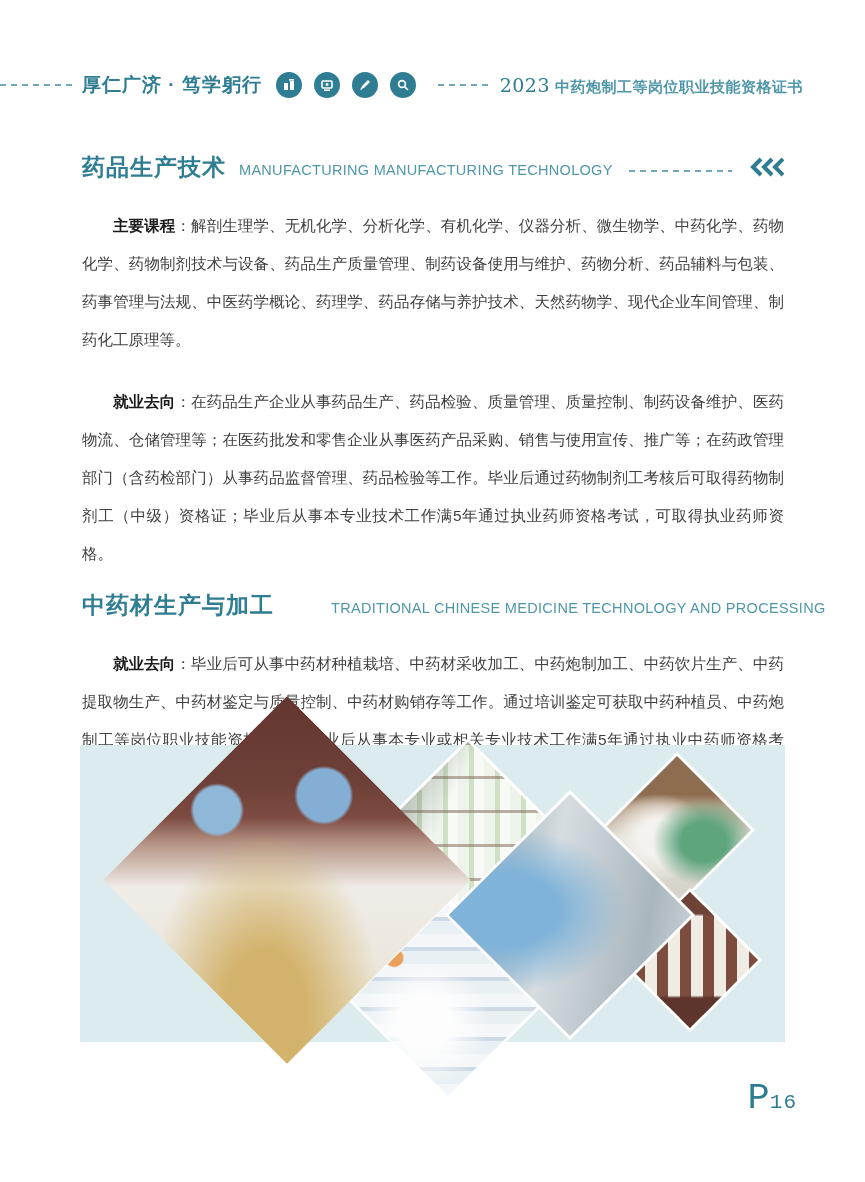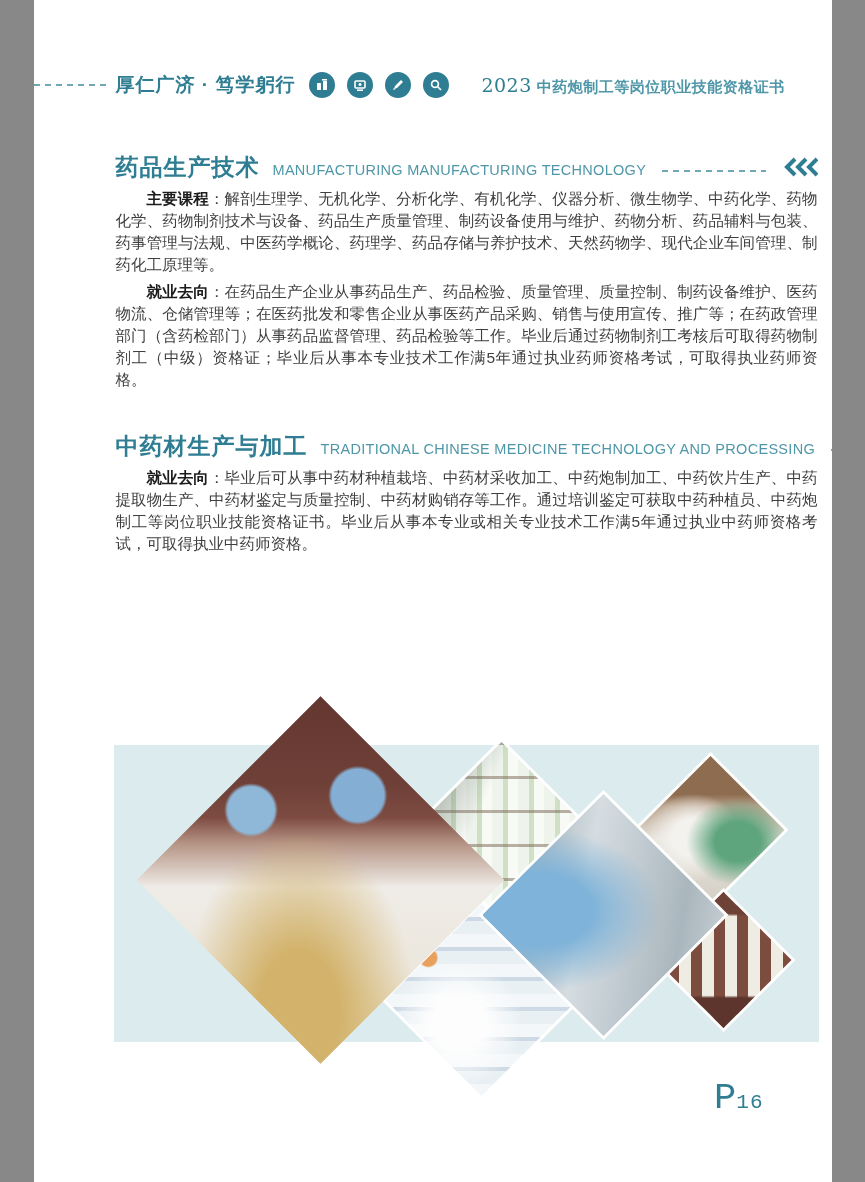--- a/index.html
+++ b/index.html
@@ -8,21 +8,21 @@
     --dash-color:#6fa8b4;
     --body-text:#3f3f3f;
     --label-text:#1c1c1c;
     --collage-bg:#dcecee;
     --page-bg:#ffffff;
   }
   *{margin:0;padding:0;box-sizing:border-box;}
   html,body{background:#888;}
   .page{
     position:relative;
-    width:798px;height:1182px;
+    width:865px;height:1182px;
     margin:0 auto;
     background:var(--page-bg);
     overflow:hidden;
     font-family:"Liberation Sans", sans-serif;
   }
   
   .hdr{
     position:absolute;left:0;top:68px;right:62px;
     display:flex;align-items:center;height:34px;
   }
@@ -44,35 +44,35 @@
     display:flex;align-items:center;justify-content:center;
   }
   .hdr .dash-mid{flex:1;margin-right:10px;}
   .hdr-title{flex:none;color:var(--accent-teal-light);font-weight:600;font-size:15px;letter-spacing:0.5px;}
   .hdr-title .yr{font-family:"DejaVu Serif",serif;font-size:19px;font-weight:normal;color:var(--accent-teal);margin-right:5px;}
   
   .main{
     position:absolute;left:82px;top:152px;width:702px;
   }
   .sec-head{display:flex;align-items:center;margin-top:0;text-align:right;}
-  .sec-head.second{margin-top:40px;}
+  .sec-head.second{margin-top:17px;gap:44px;}
   .sec-zh{
     flex:none;font-size:23px;font-weight:bold;color:var(--accent-teal);
     letter-spacing:1px;
   }
   .sec-en{
     flex:none;margin-left:13px;margin-top:4px;
     font-size:14.5px;color:var(--accent-teal-light);
     letter-spacing:0.3px;
   }
   .sec-head .dash{flex:1;margin:6px 18px 0 16px;min-width:18px;}
   .chev{flex:none;margin-top:3px;}
   .para{
-    margin-top:5px;
-    font-size:15.5px;line-height:22px;color:var(--body-text);
+    margin-top:24px;
+    font-size:15.5px;line-height:38px;color:var(--body-text);
     text-align:justify;text-indent:2em;
   }
   .para b{color:var(--label-text);}
   
   .collage{position:absolute;left:80px;top:690px;width:710px;height:420px;}
   .collage-bg{
     position:absolute;left:0;top:55px;width:705px;height:297px;
     background:var(--collage-bg);
   }
   .dia{position:absolute;clip-path:polygon(50% 0%,100% 50%,50% 100%,0% 50%);}

